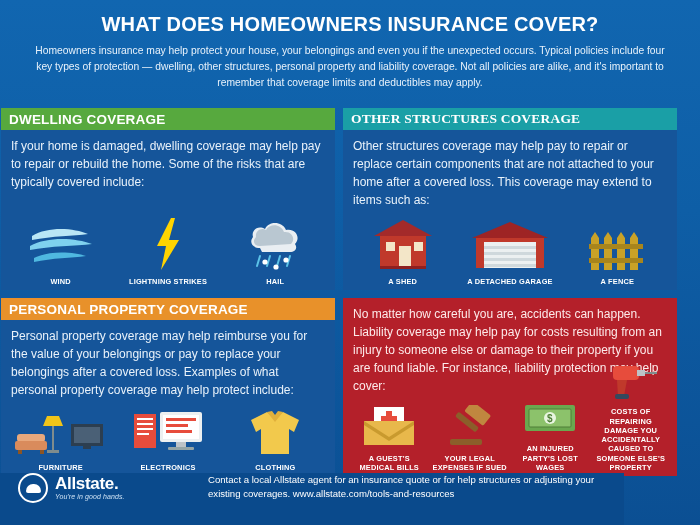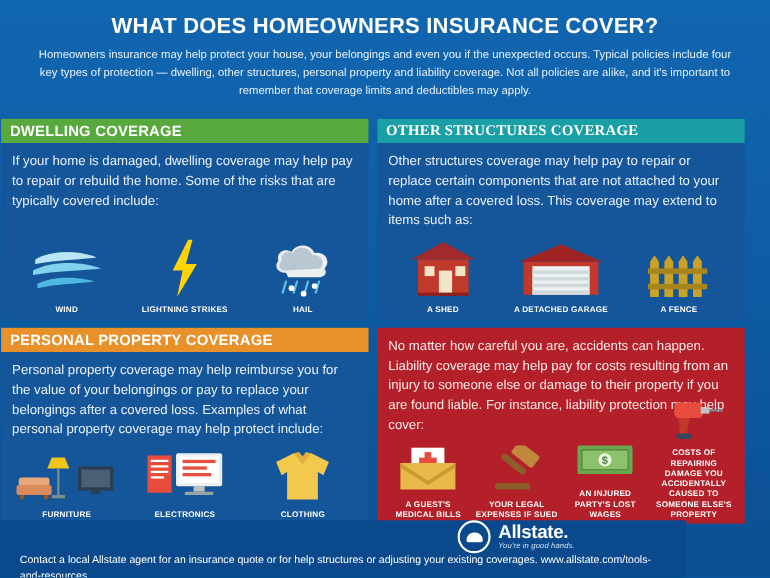--- a/index.html
+++ b/index.html
@@ -119,24 +119,23 @@
 
   
   .footer {
     position: absolute;
     left: 0;
     bottom: 0;
     width: 624px;
     height: 52px;
     background: #0a4a8c;
     display: flex;
-    align-items: flex-end;
+    align-items: flex-start;
     padding: 0 18px;
     box-sizing: border-box;
-    flex-direction: column;
   }
   .logo {
     display: flex;
     align-items: center;
     gap: 7px;
     width: 190px;
   }
   .logo-mark {
     width: 26px;
     height: 26px;

